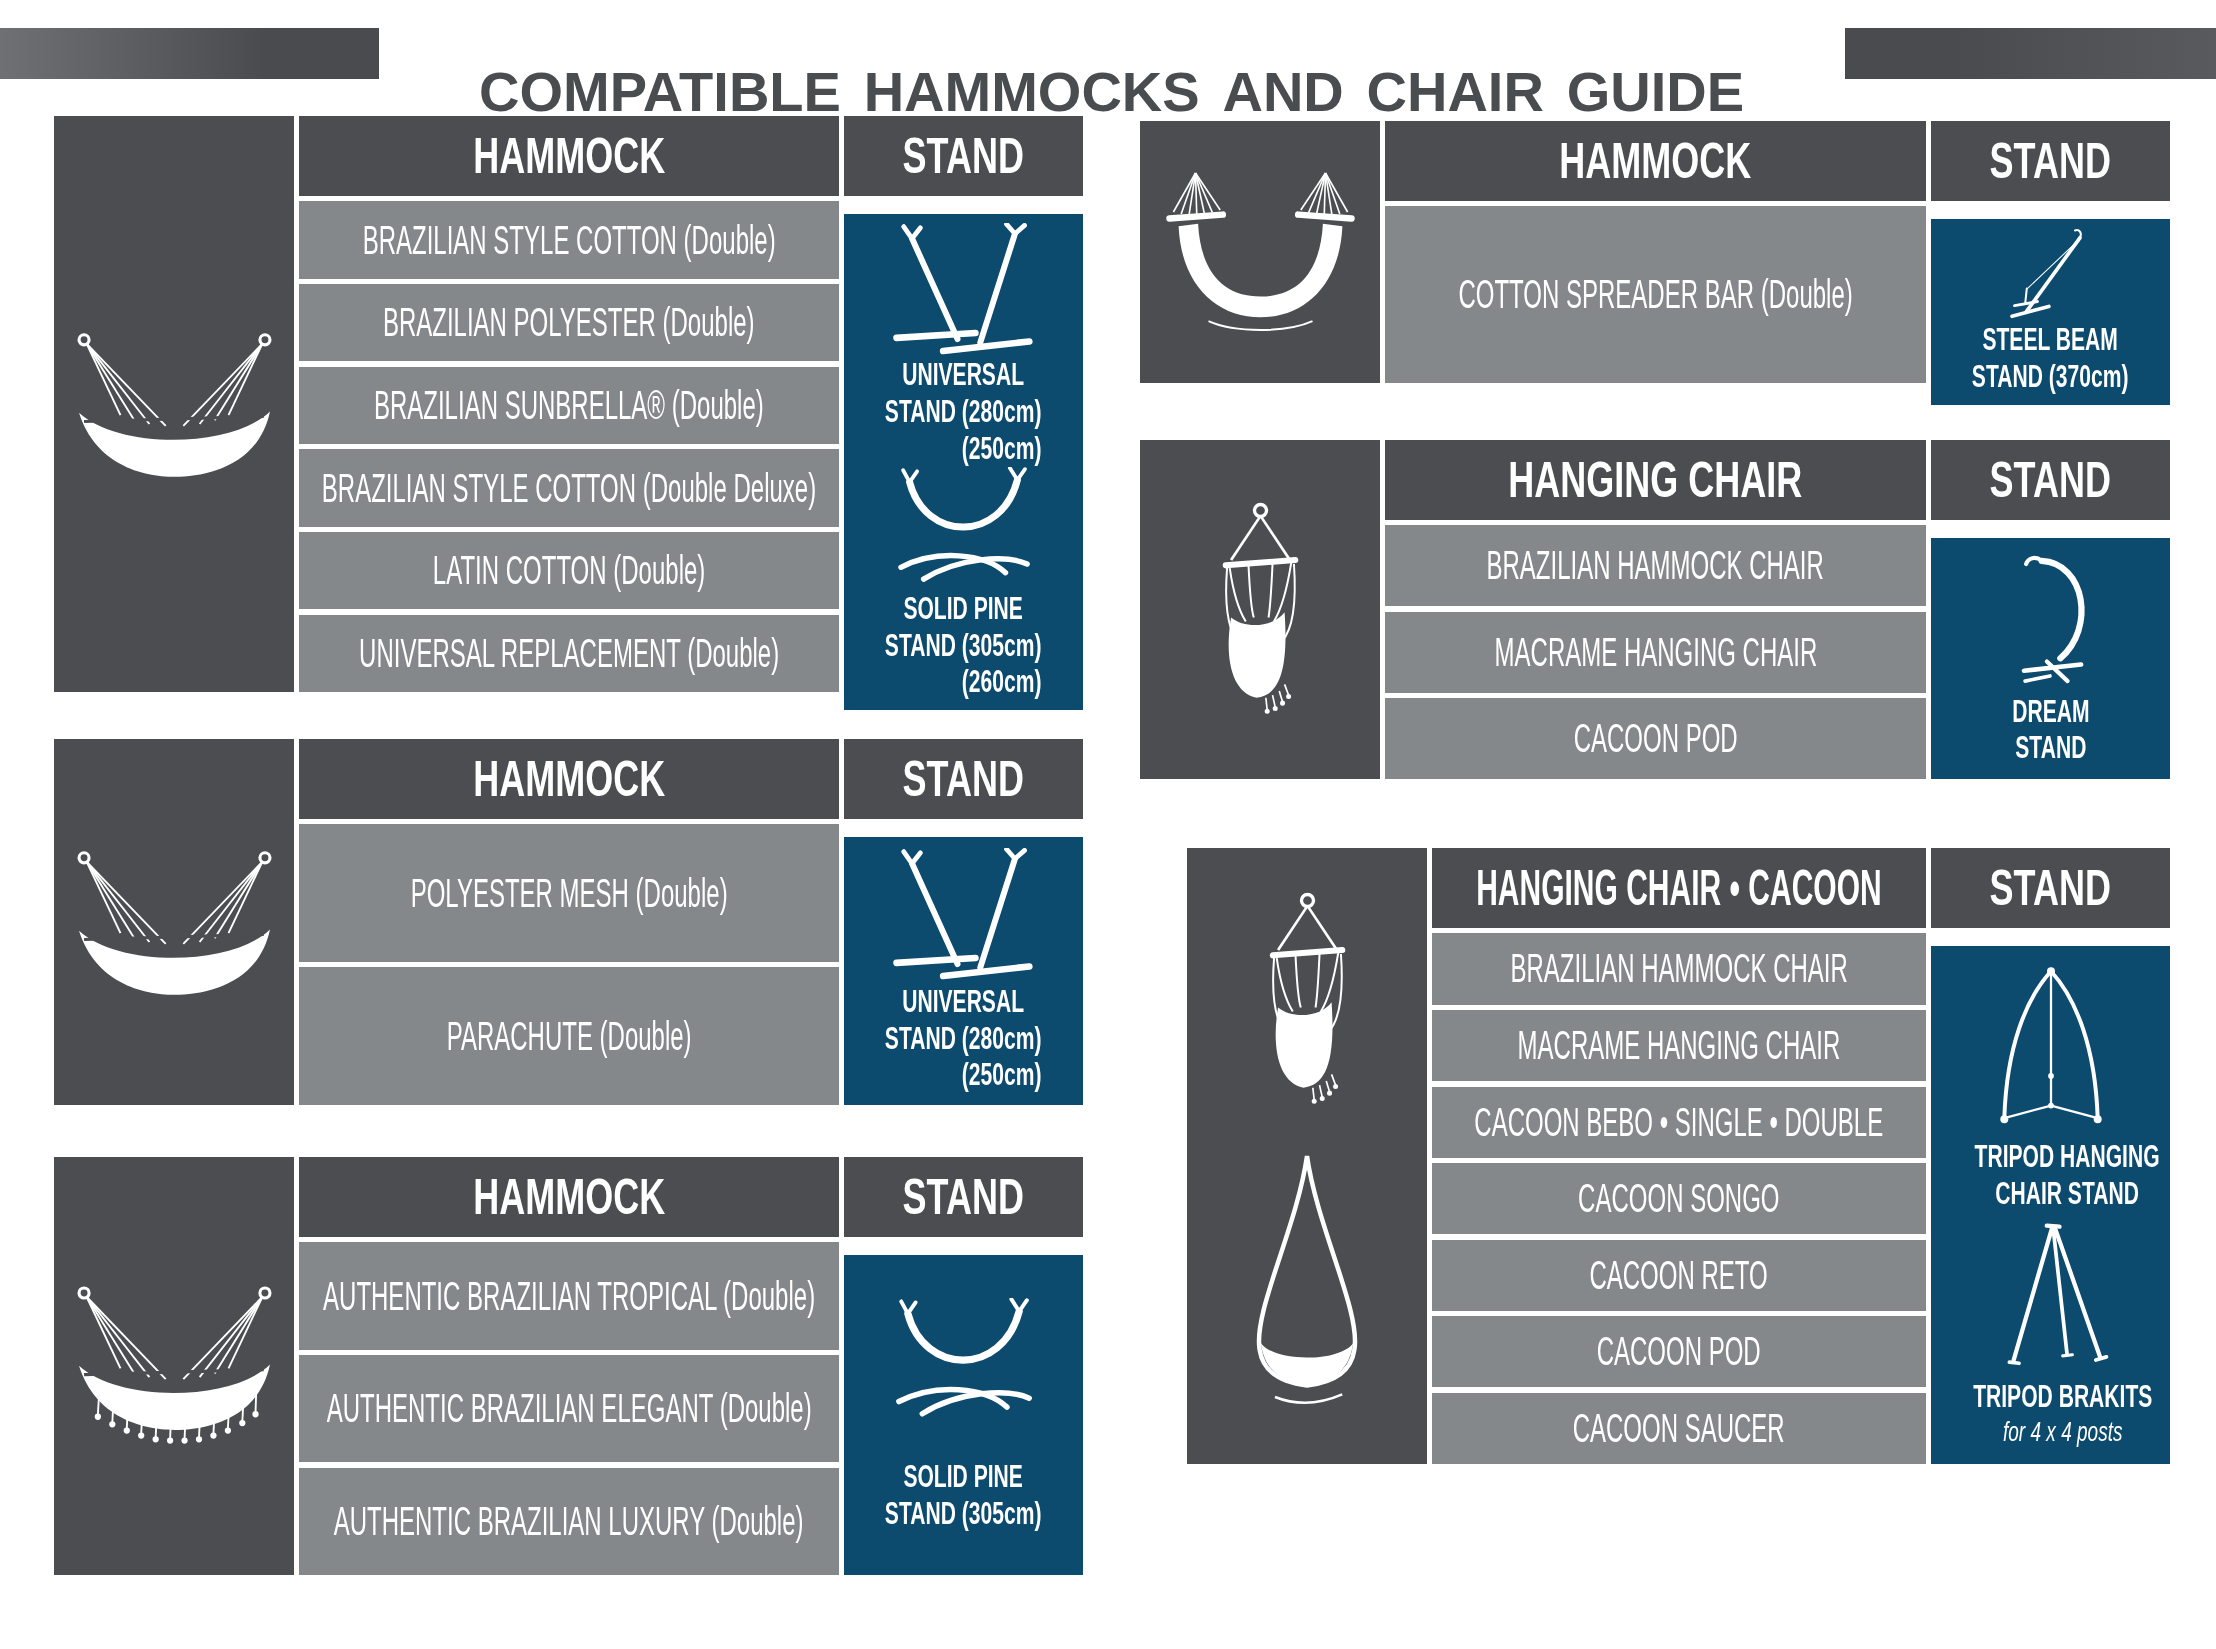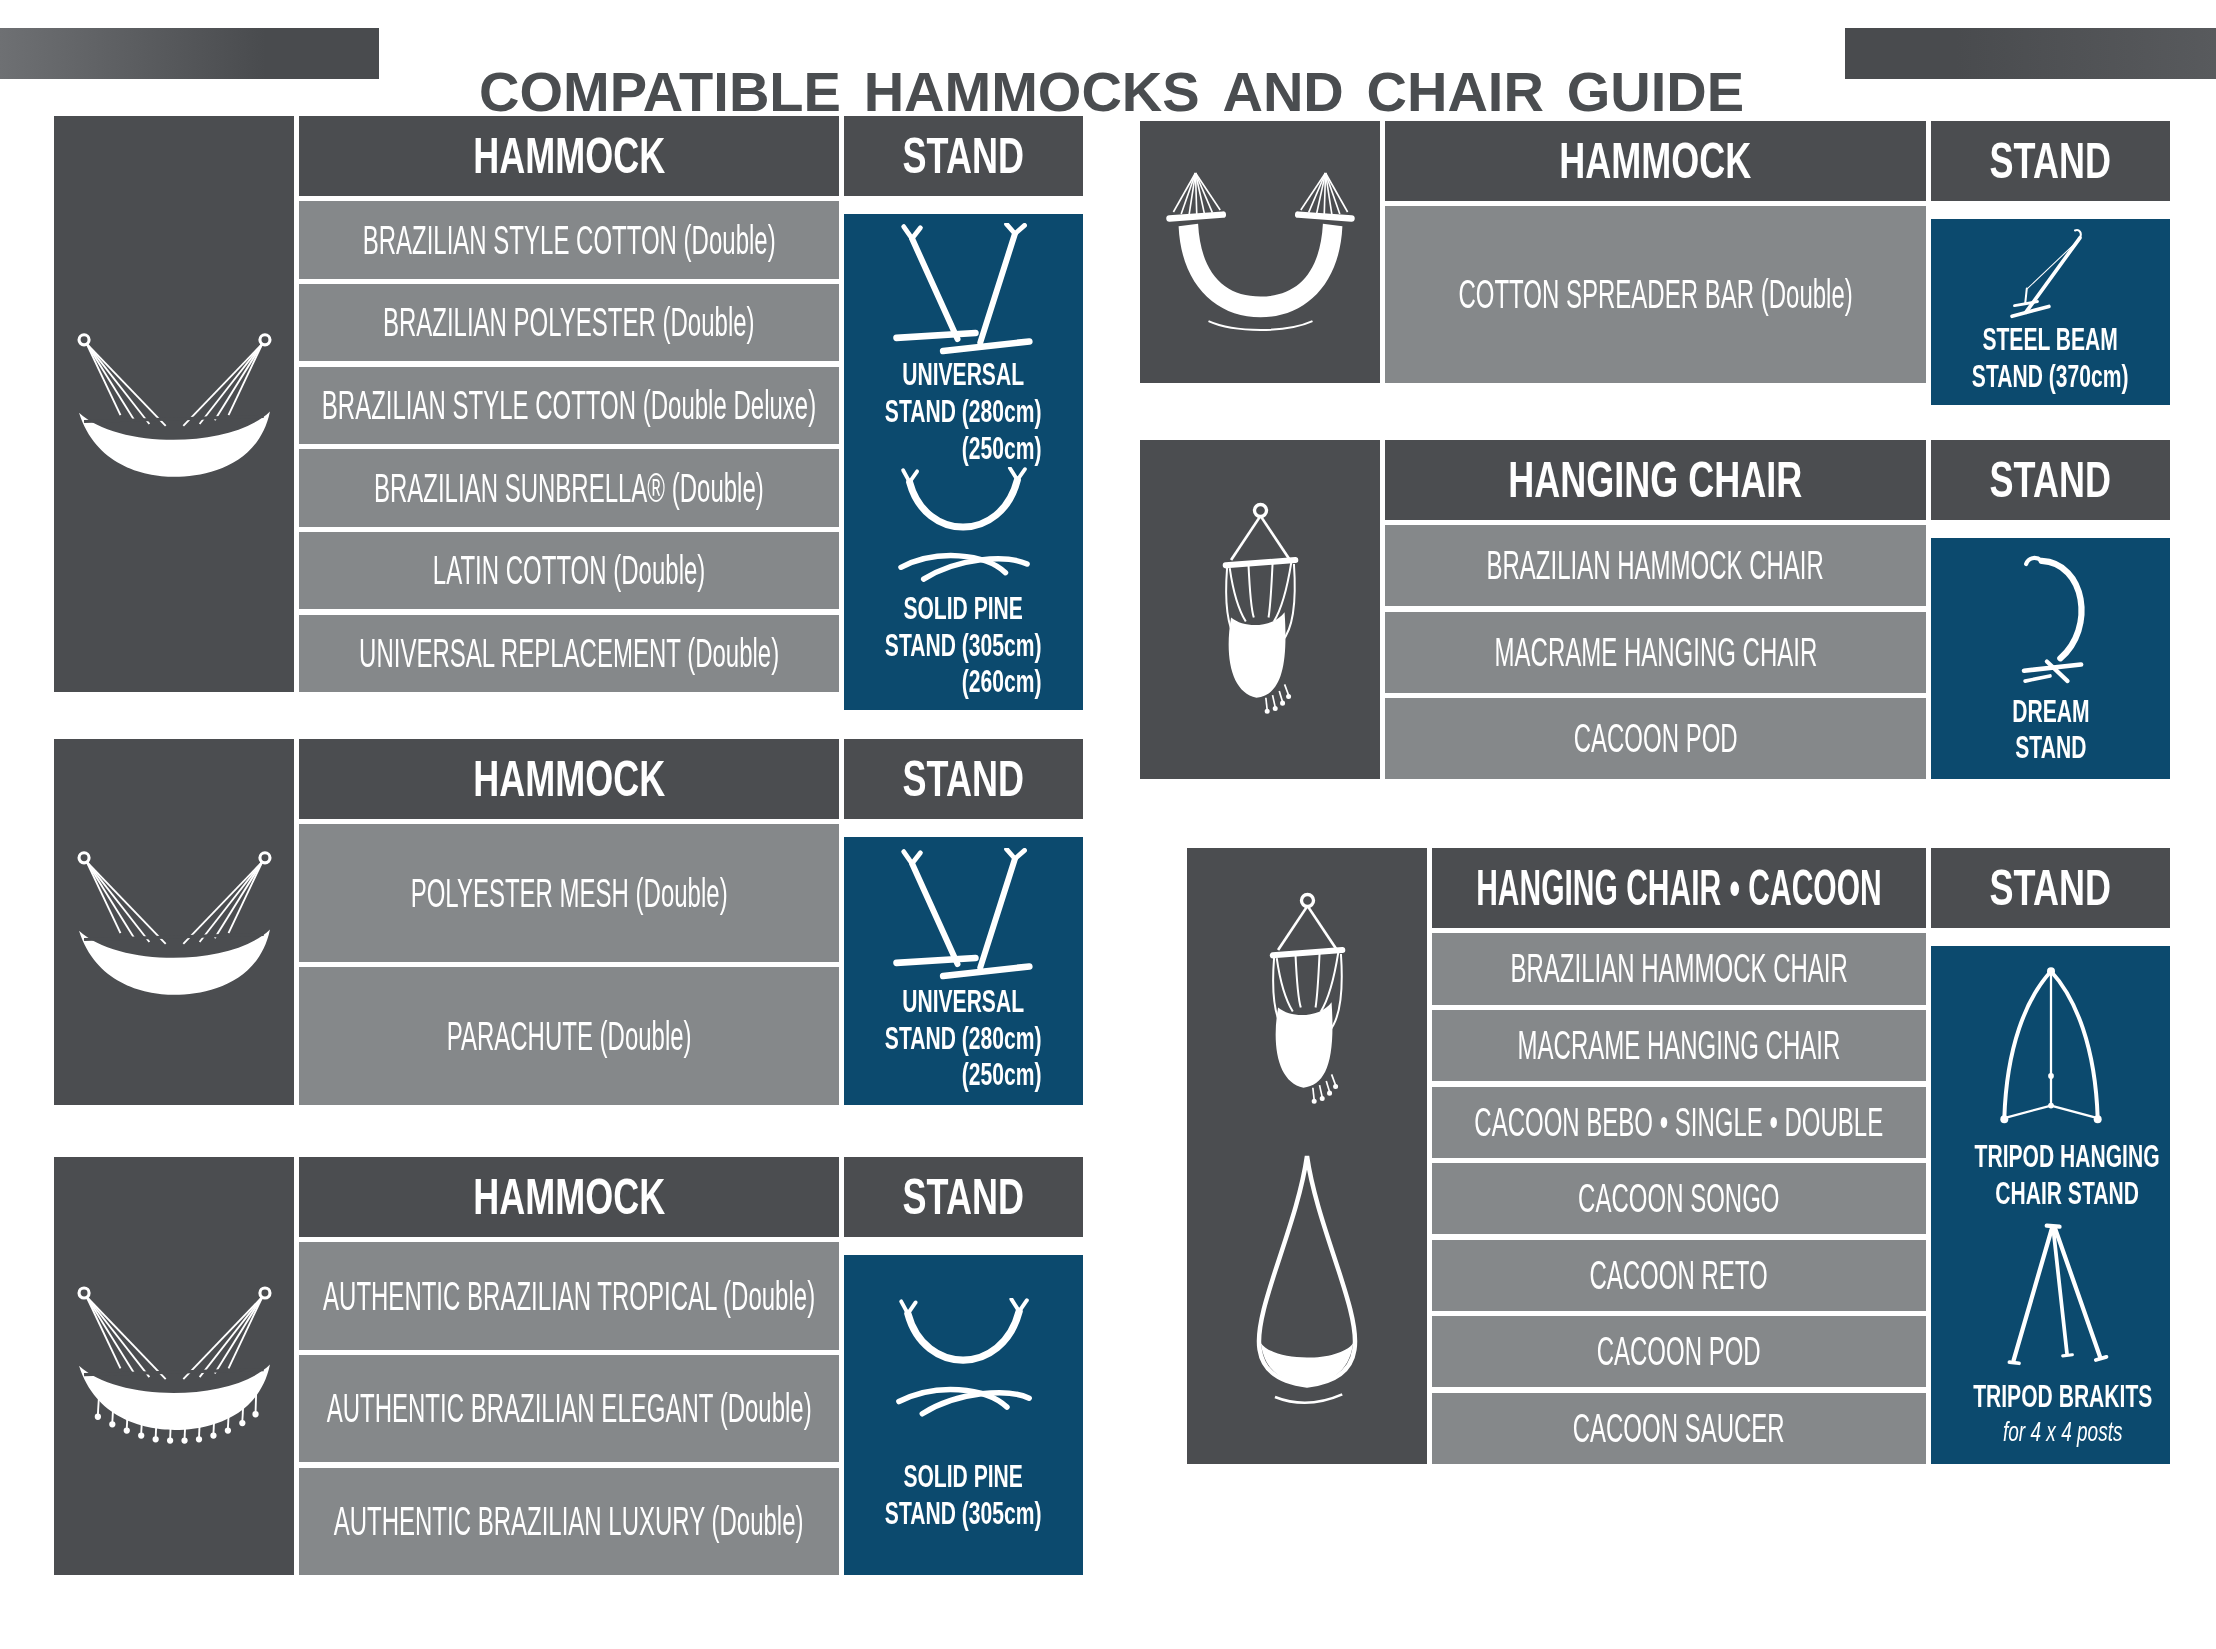--- a/index.html
+++ b/index.html
@@ -75,24 +75,24 @@
       <div class="head">
           <span class="head-text">HAMMOCK</span>
         </div>
       <div class="row">
           <span class="row-text">BRAZILIAN STYLE COTTON (Double)</span>
         </div>
       <div class="row">
           <span class="row-text">BRAZILIAN POLYESTER (Double)</span>
         </div>
       <div class="row">
+          <span class="row-text">BRAZILIAN SUNBRELLA® (Double)</span>
+        </div>
+      <div class="row">
           <span class="row-text">BRAZILIAN STYLE COTTON (Double Deluxe)</span>
-        </div>
-      <div class="row">
-          <span class="row-text">BRAZILIAN SUNBRELLA® (Double)</span>
         </div>
       <div class="row">
           <span class="row-text">LATIN COTTON (Double)</span>
         </div>
       <div class="row">
           <span class="row-text">UNIVERSAL REPLACEMENT (Double)</span>
         </div>
     </div>
     <div class="stand-col">
       <div class="head">

